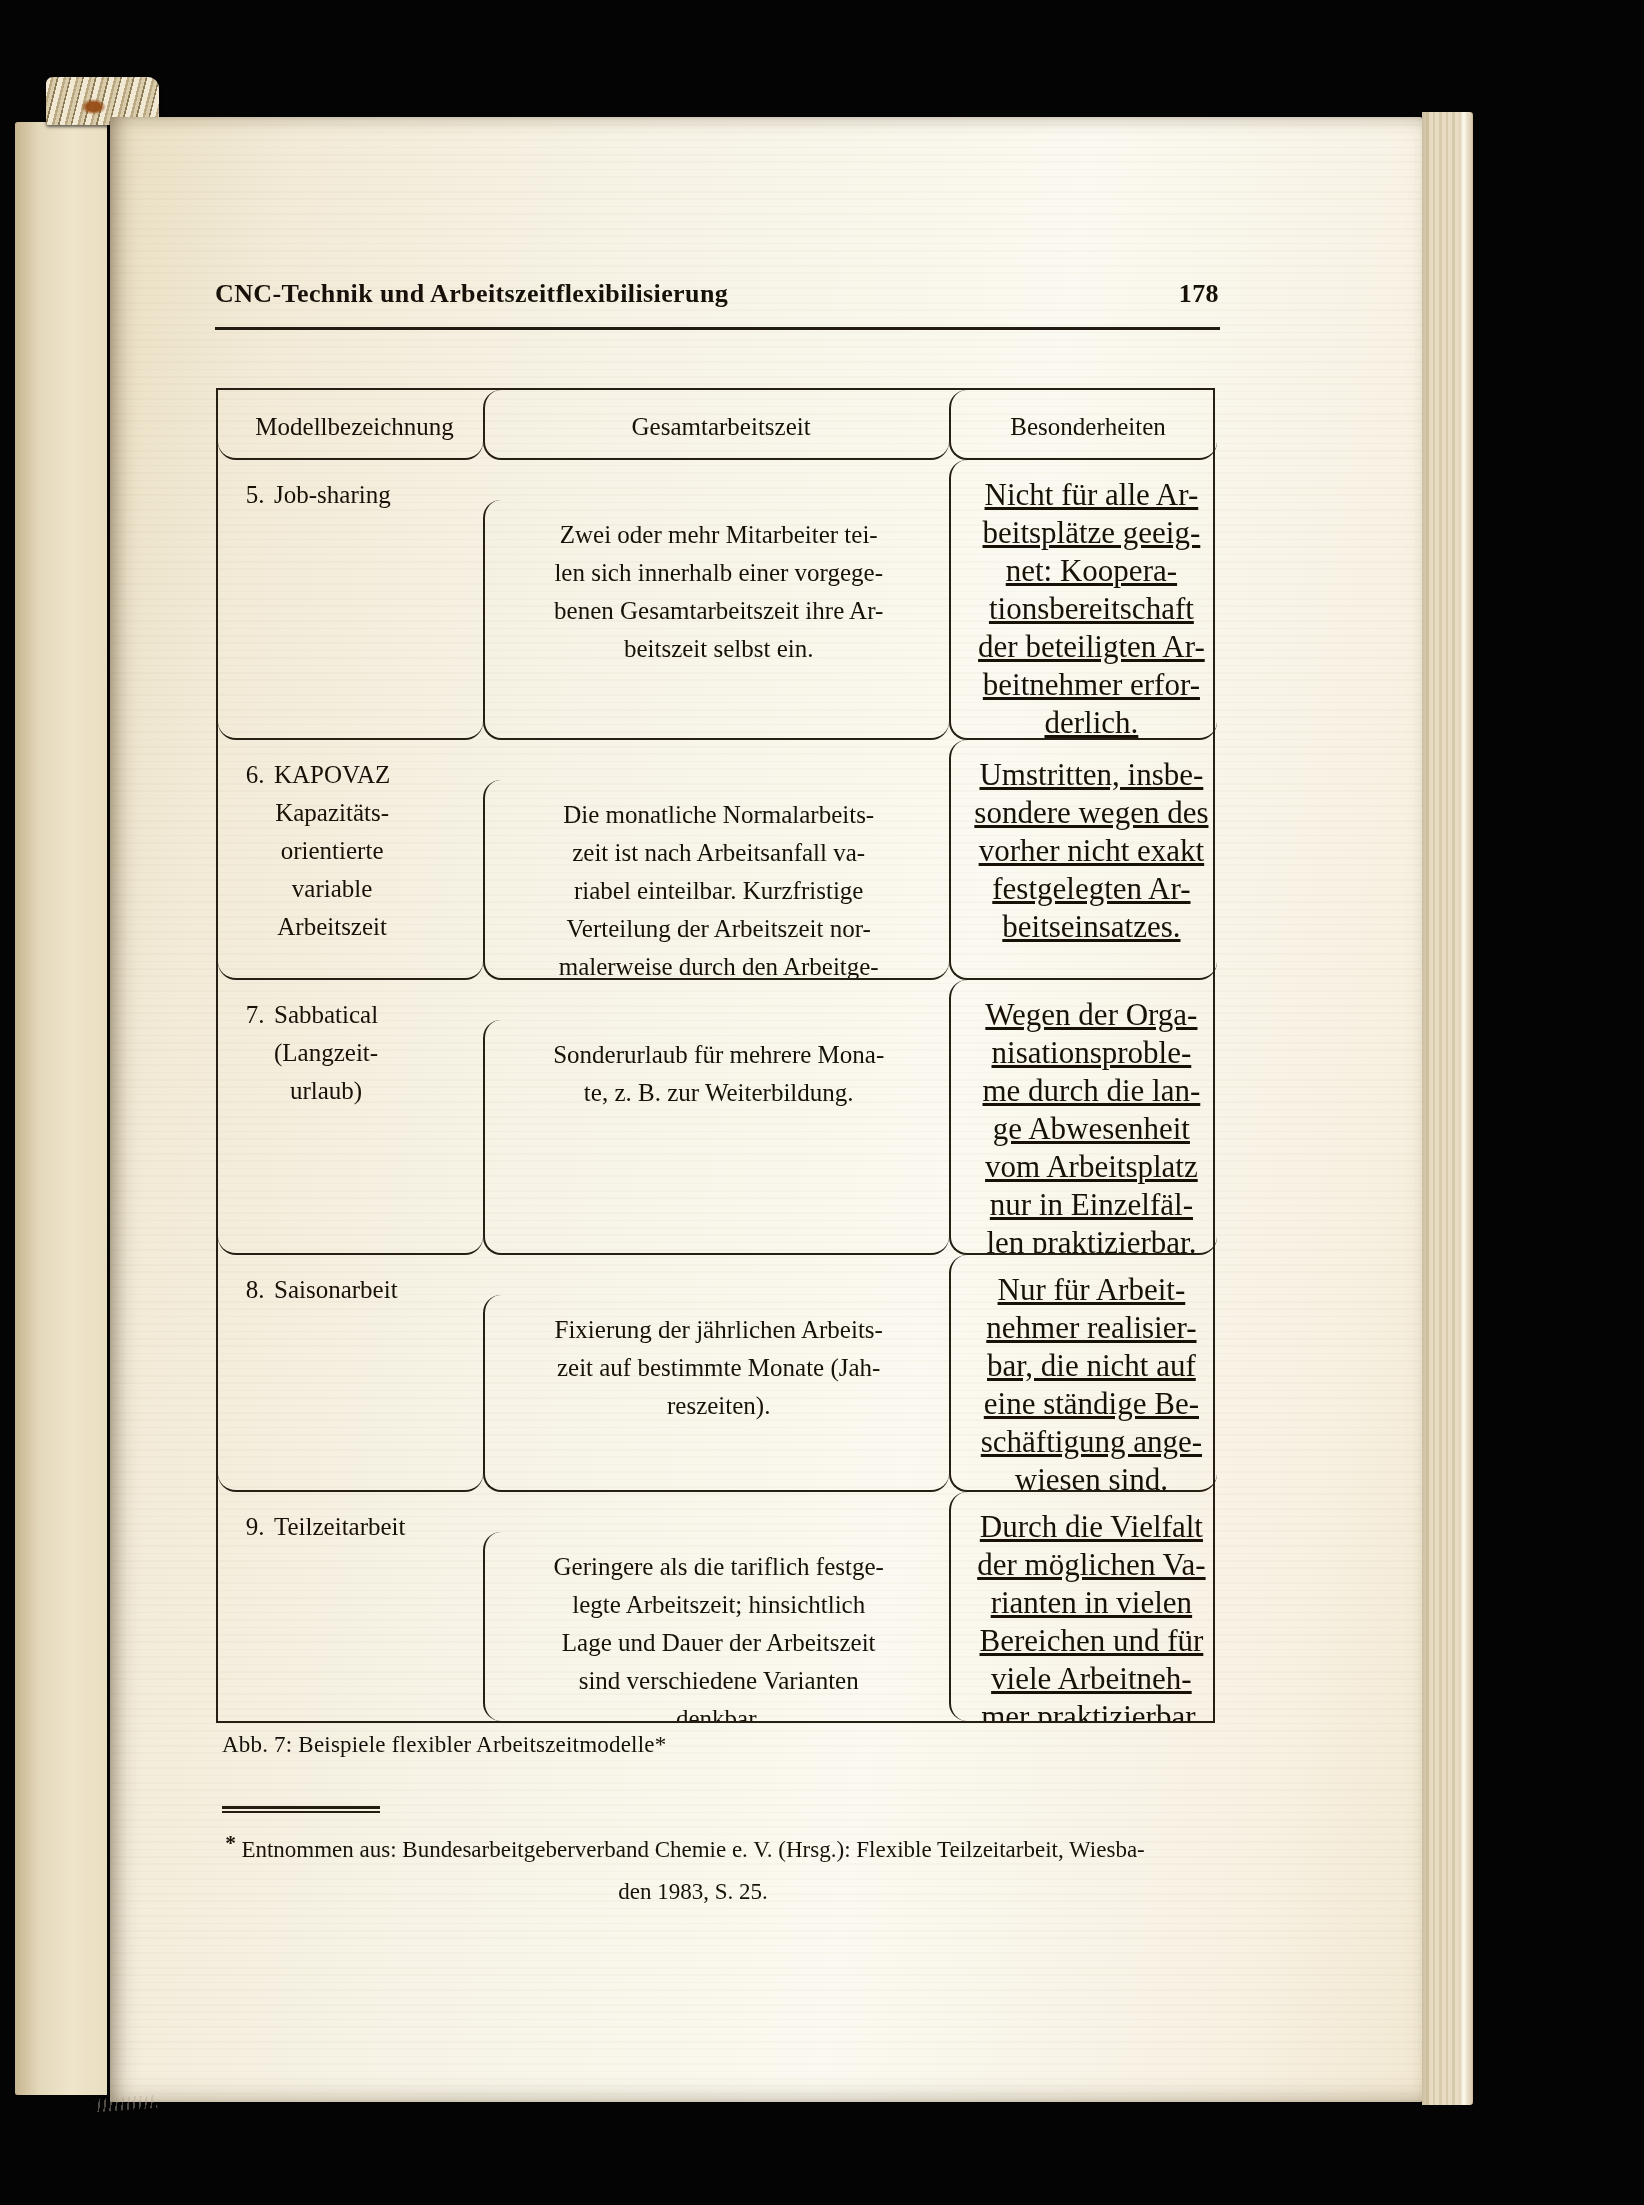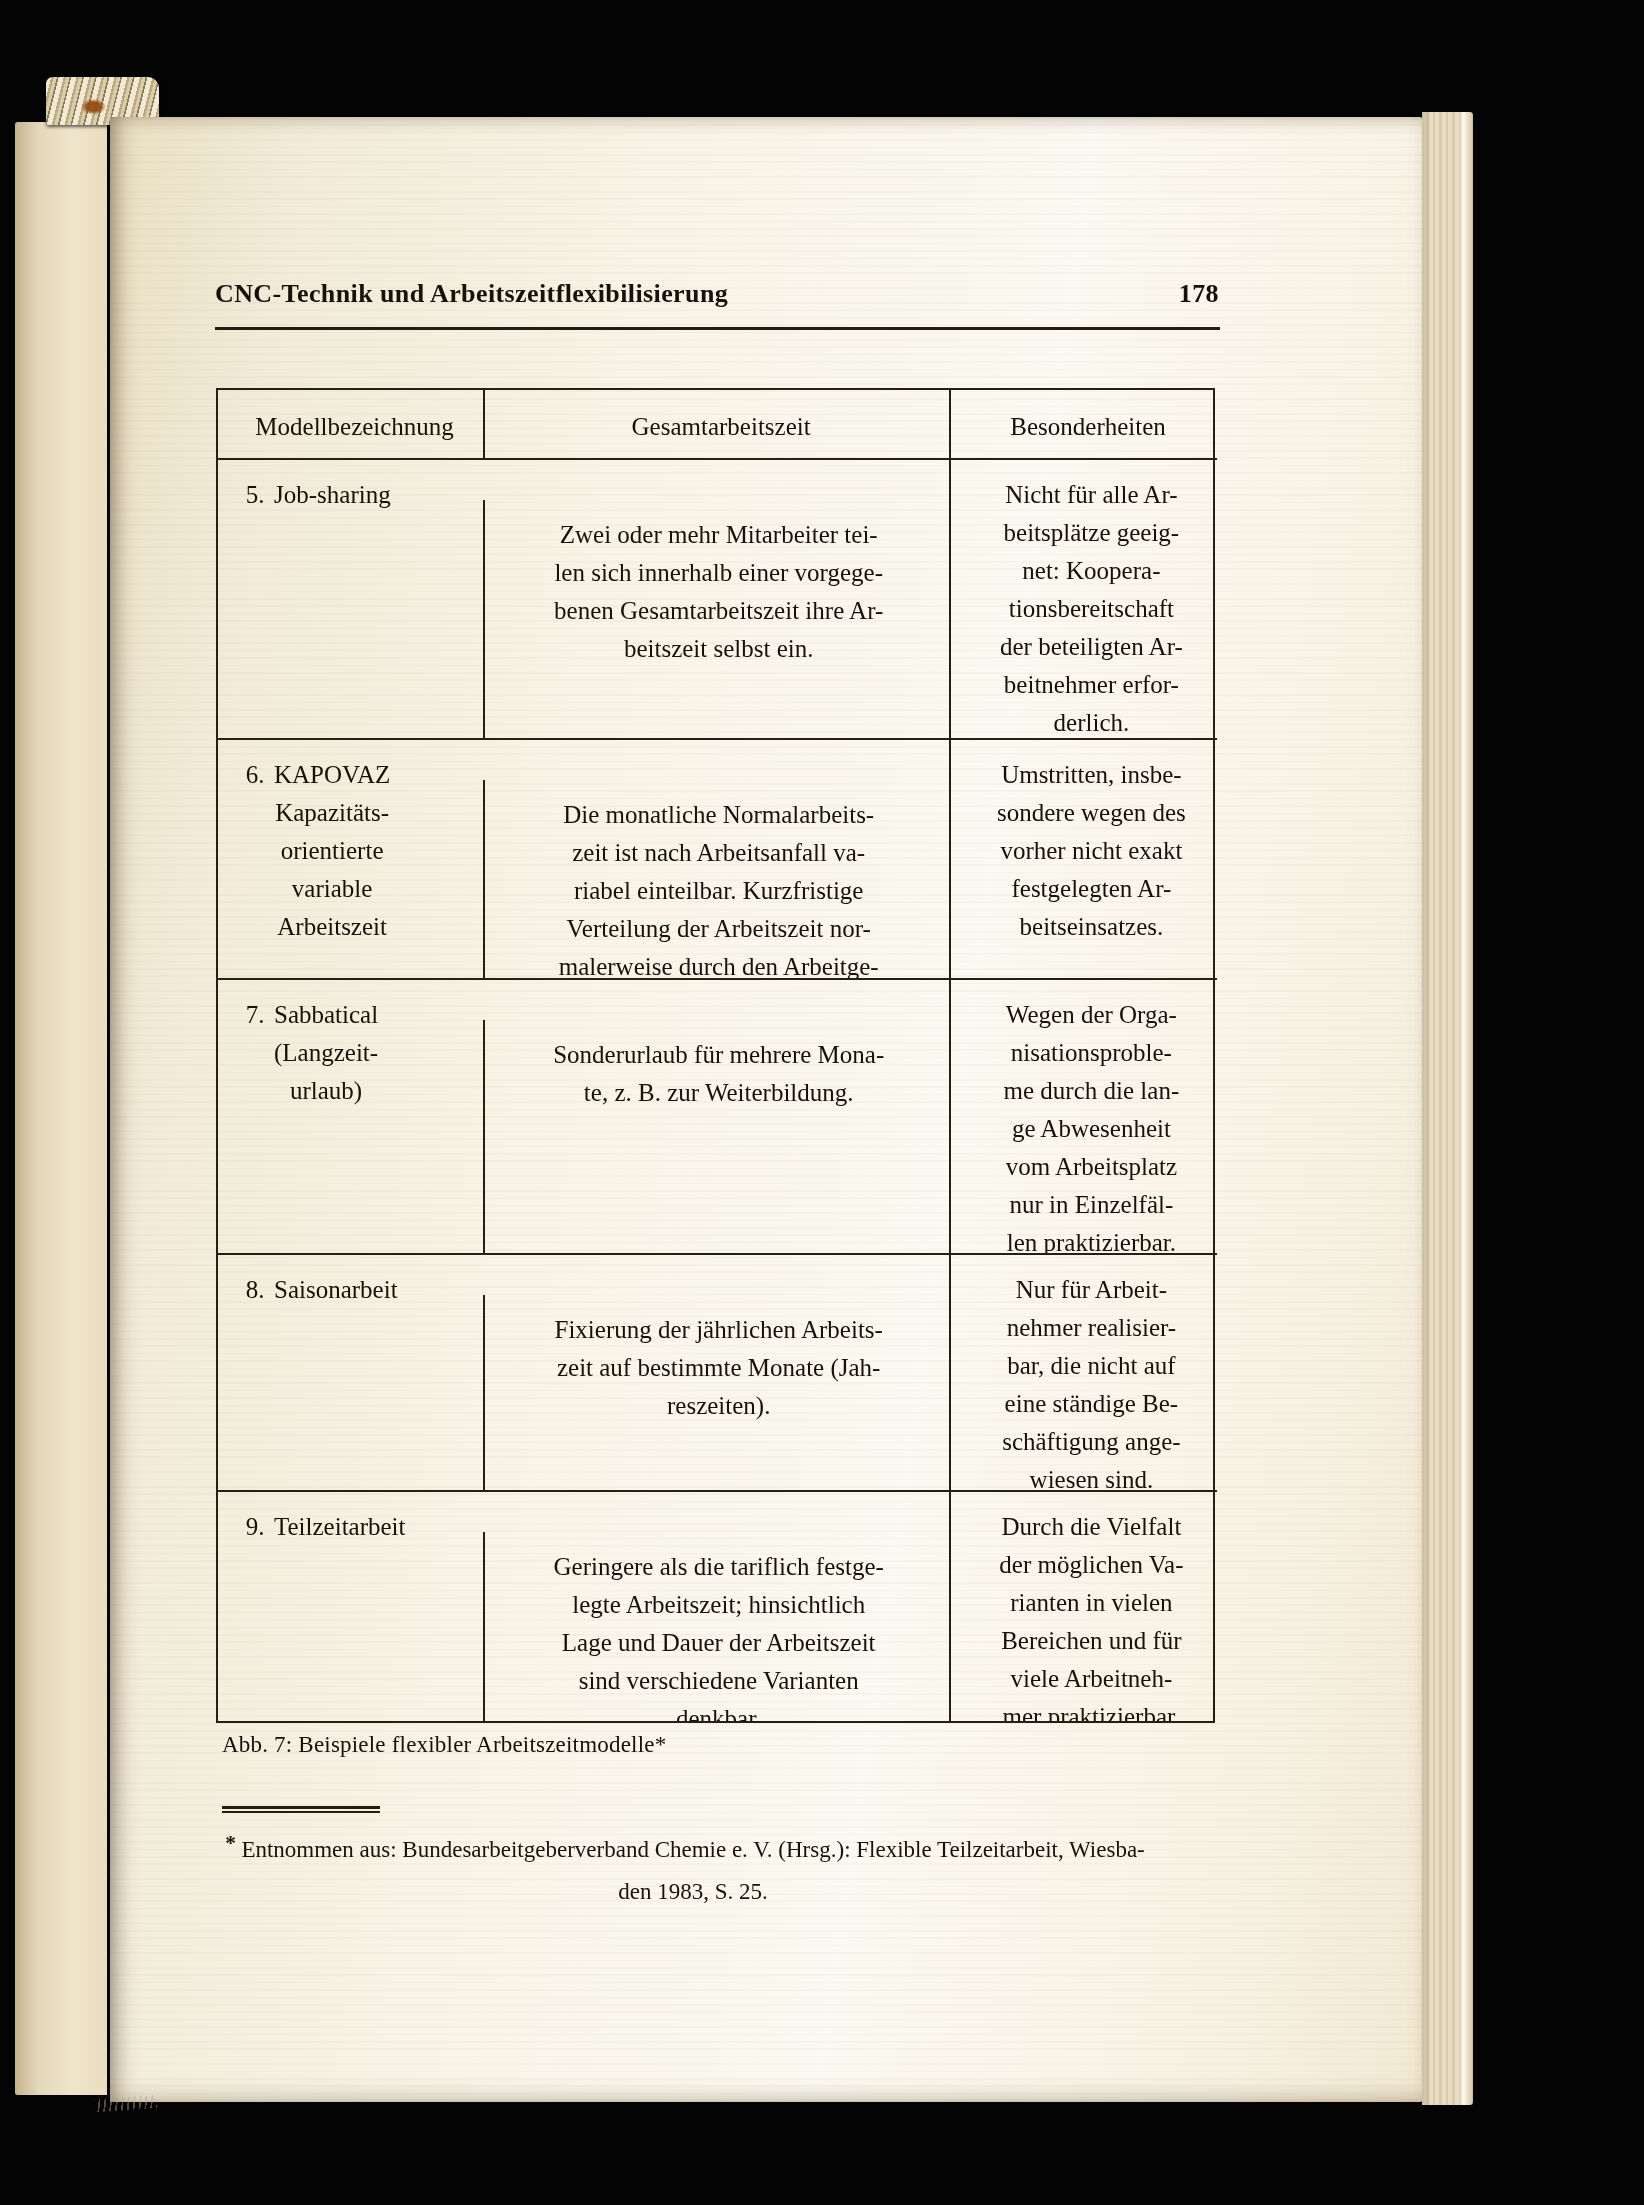--- a/index.html
+++ b/index.html
@@ -68,32 +68,32 @@
 
   .model-table{
     position:absolute;left:106px;top:271px;width:999px;
     display:grid;
     grid-template-columns:265px 466px 268px;
     grid-template-rows:70px 280px 240px 275px 237px 229px;
     border:2.5px solid #261f14;
     box-sizing:border-box;
     color:#181108;
   }
-  .model-table > div{box-sizing:border-box;overflow:hidden;}
+  .model-table > div{box-sizing:border-box;overflow:hidden;border-radius:18px;}
   .cell{border-bottom:2.5px solid #261f14;}
   .vline{border-left:2.5px solid #261f14;}
   .lastrow{border-bottom:none;}
   .th{
     font-size:25px;padding:23px 8.2px 0 16.4px;
   }
   .c1{font-size:25px;line-height:38px;padding:15.6px 6.6px 0 18px;display:flex;align-items:flex-start;}
   .c1 .num{width:38px;flex:0 0 38px;}
   .c1 .nm{white-space:pre-line;}
   .c2{font-size:25px;line-height:38px;padding:15.6px 13px 0 16.4px;white-space:pre-line;margin-top:40px;}
-  .c3{font-size:25px;line-height:38px;padding:15.6px 6.6px 0 21.4px;white-space:pre-line;}
+  .c3{font-size:31px;line-height:38px;padding:15.6px 6.6px 0 21.4px;white-space:pre-line;text-decoration:underline;}
 
   .caption{
     position:absolute;left:112px;top:1615px;
     font-size:23px;color:#16100a;letter-spacing:0.2px;
   }
   .fn-rule{
     position:absolute;left:112px;top:1689px;width:158px;height:7.4px;
     background:linear-gradient(180deg,#241d12 0 2.5px,rgba(0,0,0,0) 2.5px 5px,#241d12 5px 7.4px);
   }
   .footnote{

